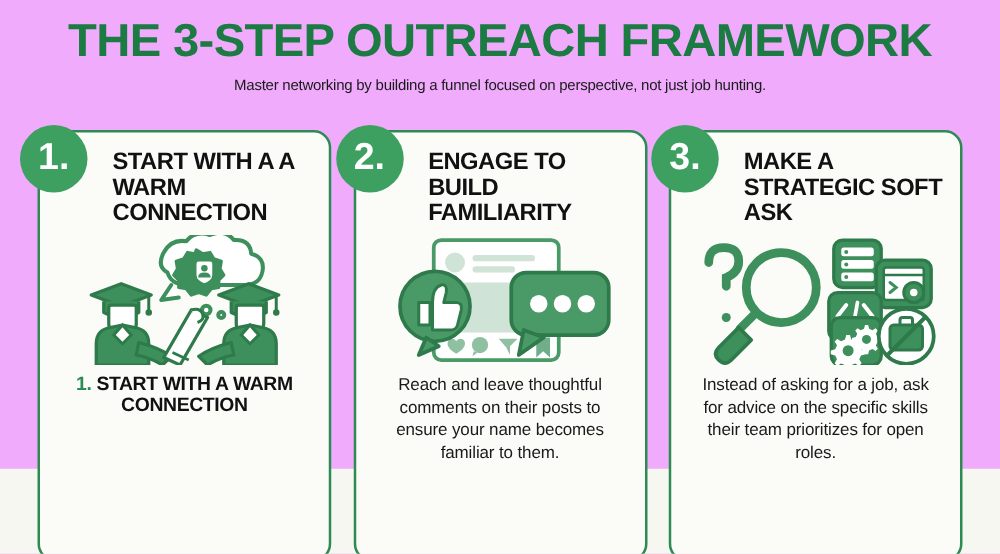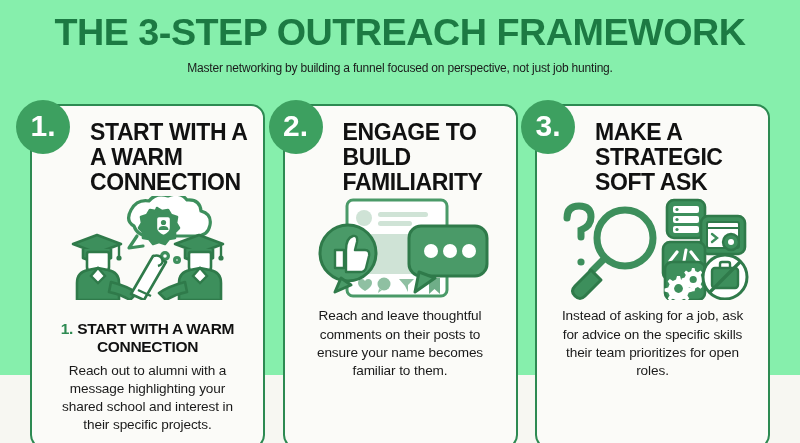--- a/index.html
+++ b/index.html
@@ -7,21 +7,21 @@
   html,body { width:800px; height:443px; }
   body {
     background:#f7f7f2;
     font-family:"Liberation Sans", sans-serif;
     overflow:hidden;
     position:relative;
   }
   #infographic {
     width:800px; height:375px;
     position:relative;
-    background:#86efac;
+    background:#f0abfc;
   }
 
   
   .header { padding:14px 16px 0 16px; text-align:center; }
   .main-title {
     font-size:37px;
     font-weight:bold;
     color:#1c7a43;
     letter-spacing:-0.5px;
     line-height:1.02;
@@ -70,41 +70,41 @@
     align-items:center;
     justify-content:center;
     line-height:1;
     z-index:3;
     padding-bottom:3px;
   }
 
   .card-heading {
     margin-left:48px;
     margin-right:2px;
-    font-size:23px;
+    font-size:19px;
     font-weight:bold;
     color:#111111;
     line-height:1.08;
     letter-spacing:-0.4px;
     min-height:66px;
   }
 
   
   .illus {
     height:104px;
     margin-top:2px;
     display:flex;
     align-items:center;
     justify-content:center;
   }
   .illus svg { display:block; }
 
   
   .card-subtitle {
-    margin-top:20px;
+    margin-top:7px;
     text-align:center;
     font-size:15.5px;
     font-weight:bold;
     color:#111111;
     line-height:1.12;
     letter-spacing:-0.3px;
     padding:0 4px;
   }
   .card-subtitle .num { color:#2d8a52; }
   .card-body {
@@ -188,21 +188,20 @@
             <path d="M100 60 q7-2 9 3 q2 5-4 7" fill="#ffffff" stroke="#2f7a4a" stroke-width="2.4"></path>
             <path d="M85 94 l13 6" stroke="#2f7a4a" stroke-width="2.4" fill="none"></path>
           </g>
         </svg>
       </div>
 
       <div class="card-subtitle">
         <span class="num">1.</span>
         <span>START WITH A WARM CONNECTION</span>
       </div>
-      <div class="card-body">Reach out to alumni with a message highlighting your shared school and interest in their specific projects.</div>
     </div>
 
     <div class="card">
       <div class="badge">2.</div>
       <div class="card-heading">ENGAGE TO BUILD FAMILIARITY</div>
 
       <div class="illus">
         <svg width="190" height="104" viewBox="0 0 190 104">
 
           <g>

